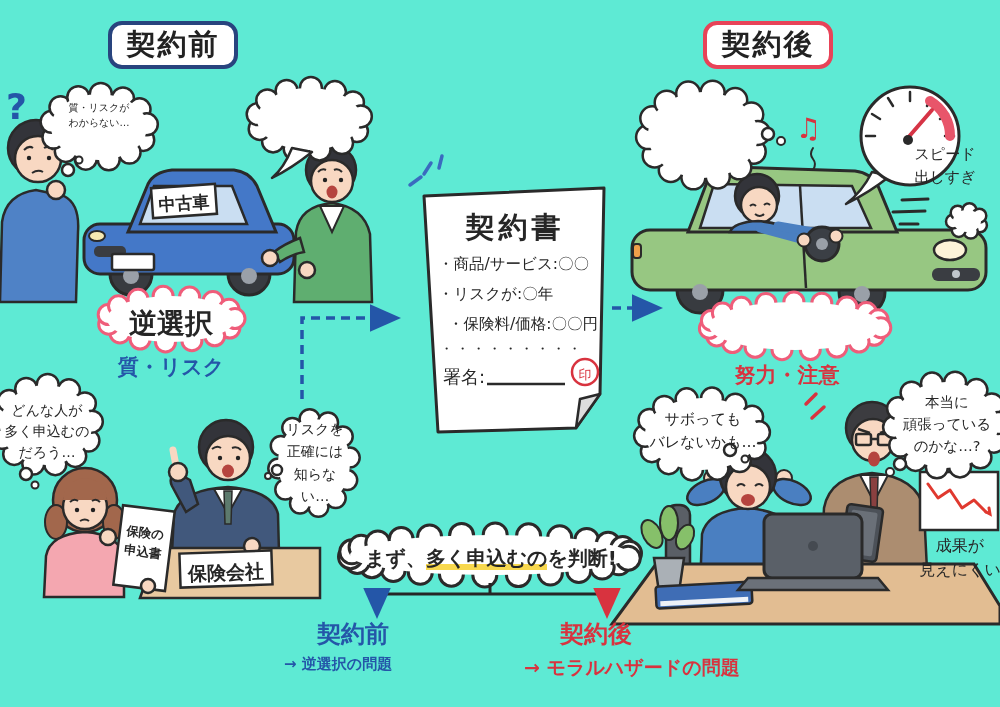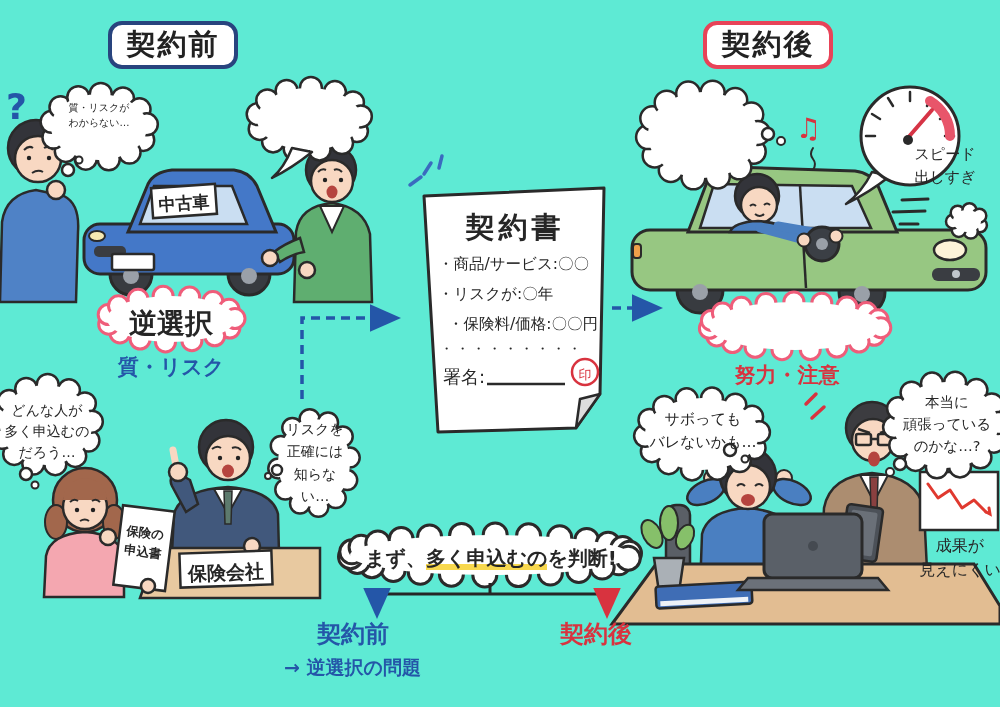--- a/index.html
+++ b/index.html
@@ -504,16 +504,17 @@
 バレないかも…</div>
 <div class="txt" style="left:894px;top:392px;width:106px;font-size:14.5px">本当に
 頑張っている
 のかな…?</div>
 <div class="txt" style="left:914px;top:534px;width:92px;font-size:16px">成果が
 見えにくい</div>
 
 <div class="txt bold" style="left:350px;top:543px;width:282px;font-size:20px"><span>まず、</span><span class="hl">多く申込むの</span><span>を判断!</span></div>
 
 <div class="txt bold blue" style="left:308px;top:616px;width:90px;font-size:24px">契約前</div>
-<div class="txt bold blue" style="left:284px;top:653px;width:180px;font-size:19px;text-align:left">→ 逆選択の問題</div>
+<div class="txt bold blue" style="left:284px;top:653px;width:180px;font-size:15px;text-align:left">→ 逆選択の問題</div>
 <div class="txt bold red" style="left:549px;top:616px;width:94px;font-size:24px">契約後</div>
+<div class="txt bold red" style="left:524px;top:653px;width:240px;font-size:19px;text-align:left">→ モラルハザードの問題</div>
 
 </div>
 
 </body></html>

